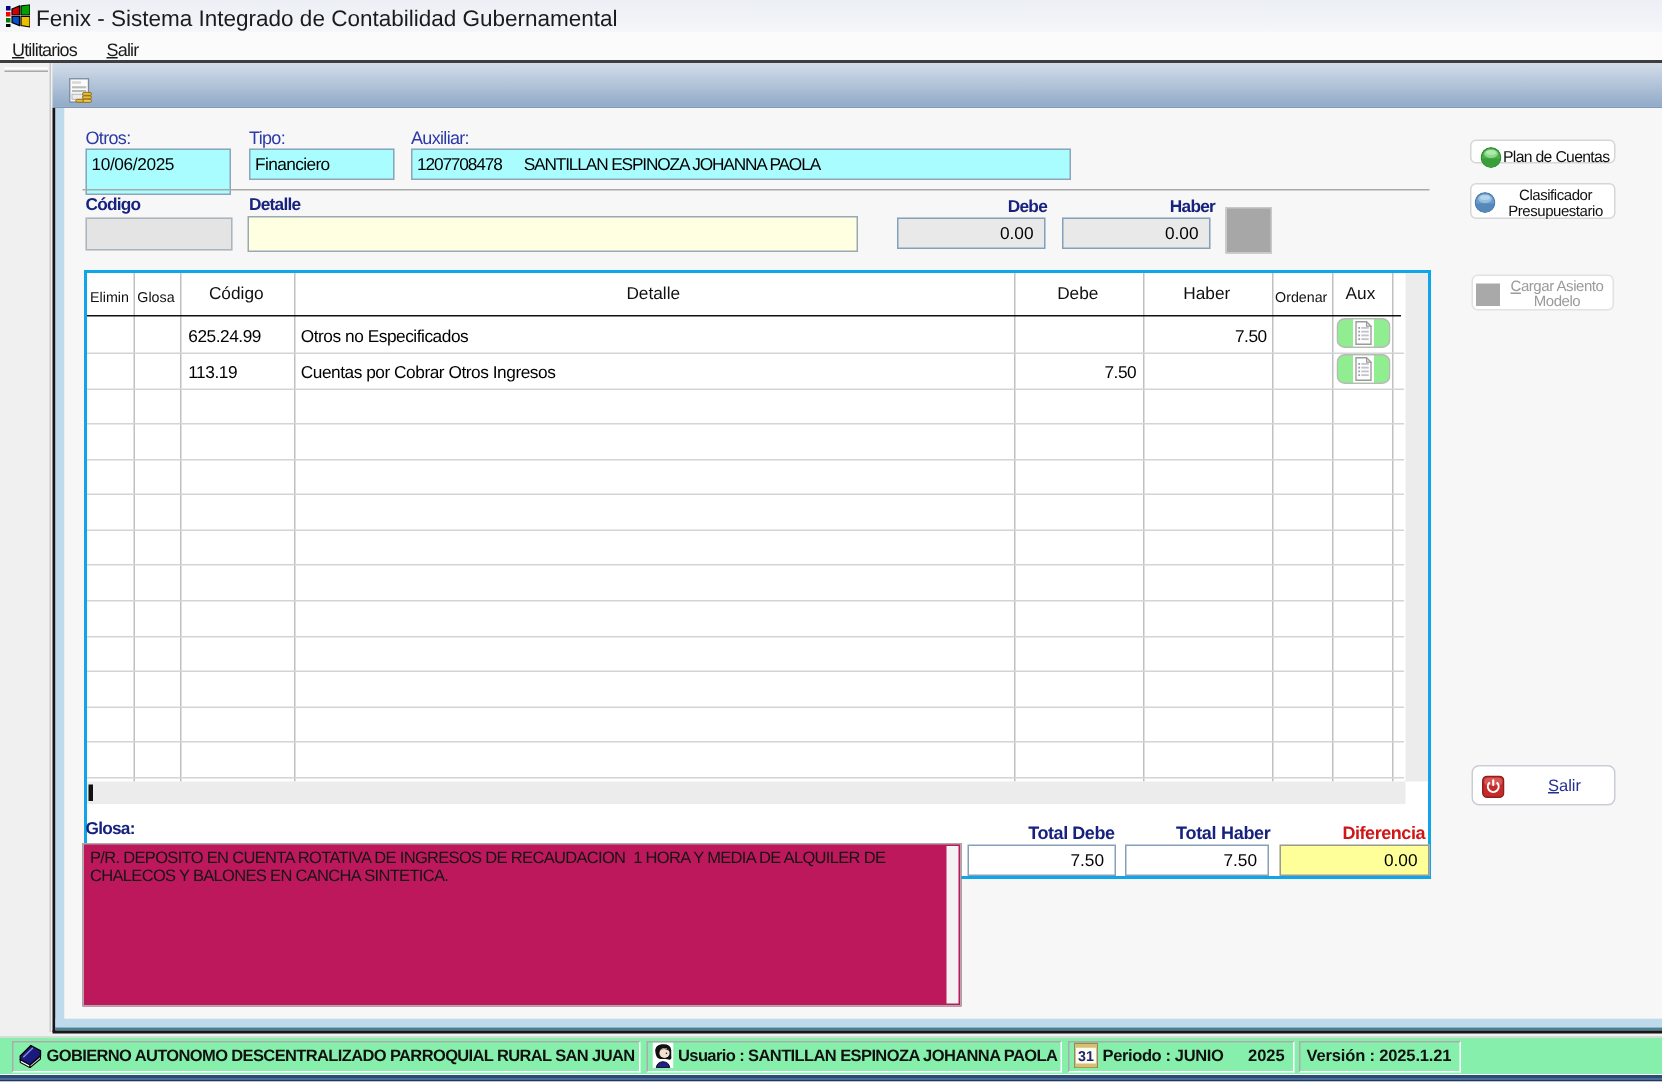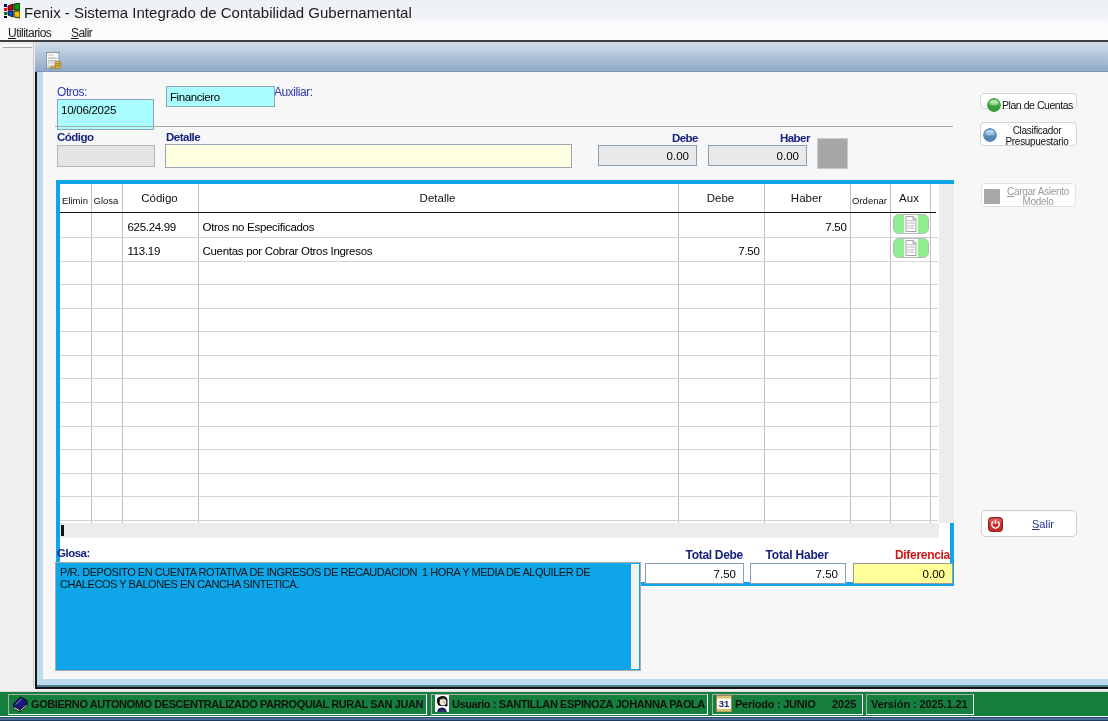--- a/index.html
+++ b/index.html
@@ -36,41 +36,41 @@
   .blbl { font-size:11.5px; letter-spacing:-0.5px; font-weight:bold; color:#16227e; }
   .cyan { background:#a9fdfe; border:1px solid #8fa4b8; font-size:11.5px; color:#000; padding:4px 5px 0 3px; white-space:nowrap; }
   .grayf { background:#e9e9e9; border:1px solid #86a0ba; font-size:11.5px; color:#000; text-align:right; padding:4px 7px 0 0; }
 
   #sep1 { left:12px; top:54px; width:898px; height:1px; background:#a9a9a9; }
 
   #detfield { background:#ffffe1; border:1px solid #9aa8b5; }
   #graysq { background:#a7a7a7; border:1px solid #c9c9c9; }
 
   
-  #tbl { left:12.5px; top:108px; width:898px; height:406px; border:4px solid #0ea5e9; background:#ffffff; }
+  #tbl { left:12.5px; top:108px; width:898px; height:406px; border:2px solid #0ea5e9; background:#ffffff; }
   .vline { position:absolute; top:0; width:1px; background:#c0c0c0; }
   .hline { position:absolute; left:0; height:1px; background:#d4d4d4; }
   #hdrline { position:absolute; left:0; top:27.5px; width:876px; height:1.6px; background:#101010; z-index:2; }
   .hdrtxt { position:absolute; top:8px; font-size:11.5px; color:#101010; text-align:center; }
   .hdrsmall { position:absolute; top:11px; font-size:9.5px; color:#101010; text-align:center; }
   .cell { position:absolute; font-size:11.5px; letter-spacing:-0.3px; color:#000; }
   #vsb { position:absolute; left:879px; top:0; width:15px; height:339px; background:#ececec; }
   #hsb { position:absolute; left:0; top:339px; width:879px; height:15px; background:#ececec; }
   .auxbtn { position:absolute; left:833px; width:36px; height:20px; }
 
   
   .wbtn { background:#ffffff; border:1px solid #d6d6d6; border-radius:4px; }
   .sphere { position:absolute; width:14px; height:14px; border-radius:50%; }
 
   
-  #glosa { left:12px; top:490px; width:586px; height:109px; background:#0ea5e9; border:1px solid #aaaaaa; font-size:11px; letter-spacing:-0.45px; color:#141414; padding:3px 12px 0 4px; line-height:12.3px; }
+  #glosa { left:12px; top:490px; width:586px; height:109px; background:#be185d; border:1px solid #aaaaaa; font-size:11px; letter-spacing:-0.45px; color:#141414; padding:3px 12px 0 4px; line-height:12.3px; }
   .totf { background:#ffffff; border:1px solid #86a0ba; font-size:11.5px; color:#000; text-align:right; padding:4px 7px 0 0; }
 
   
-  #statusbar { left:0; top:691px; width:1108px; height:26px; background:#15803d; border-top:1px solid #d9d9d9; }
+  #statusbar { left:0; top:691px; width:1108px; height:26px; background:#86efac; border-top:1px solid #d9d9d9; }
   .sbpanel { position:absolute; top:2px; height:21px; border:1px solid; border-color:#ababab #ffffff #ffffff #ababab; }
   .sbtxt { position:absolute; top:6px; font-size:11px; font-weight:bold; color:#111111; white-space:nowrap; }
   #taskbar { left:0; top:716px; width:1108px; height:5px;
     background:linear-gradient(#fafafa 0 1px, #2c4a72 1px 2.4px, #4a6b96 2.4px 4px, #1e3a5f 4px 5px); }
 </style>
 </head>
 <body>
   <div class="abs" id="titlebar">
     <svg class="abs" style="left:4px;top:3px" width="16" height="16" viewBox="0 0 16 16">
       <rect x="0" y="1" width="3" height="3" fill="#000080"></rect>
@@ -117,21 +117,22 @@
   <div class="abs" id="chrome-bottom-blue"></div>
   <div class="abs" id="chrome-bottom-teal"></div>
   <div class="abs" id="chrome-bottom-black"></div>
 
   <div class="abs" id="form">
 
     <div class="abs lbl" style="left:14px;top:13px">Otros:</div>
     <div class="abs lbl" style="left:123px;top:13px">Tipo:</div>
     <div class="abs lbl" style="left:231px;top:13px">Auxiliar:</div>
     <div class="abs cyan" style="left:14px;top:27px;width:97px;height:31px;letter-spacing:-0.25px">10/06/2025</div>
-    <div class="abs cyan" style="left:123px;top:14px;width:109px;height:21px;letter-spacing:-0.4px">Financiero</div>
+    <div class="abs cyan" style="left:123px;top:27px;width:97px;height:21px;letter-spacing:-0.4px">Financiero</div>
+    <div class="abs cyan" style="left:231px;top:27px;width:440px;height:21px;letter-spacing:-0.75px">1207708478&nbsp;&nbsp;&nbsp;&nbsp;&nbsp;&nbsp;SANTILLAN ESPINOZA JOHANNA PAOLA</div>
 
     <div class="abs" id="sep1"></div>
 
     <div class="abs blbl" style="left:14px;top:59px">Código</div>
     <div class="abs blbl" style="left:123px;top:59px">Detalle</div>
     <div class="abs blbl" style="left:612px;top:60px;width:43px;text-align:right">Debe</div>
     <div class="abs blbl" style="left:722px;top:60px;width:45px;text-align:right">Haber</div>
 
     <div class="abs" style="left:14px;top:73px;width:98px;height:22px;background:#e4e4e4;border:1px solid #abb5bd"></div>
     <div class="abs" id="detfield" style="left:122px;top:72px;width:407px;height:24px"></div>
@@ -250,21 +251,21 @@
         <rect x="1.5" y="1.5" width="12" height="5" rx="2.5" fill="#e06a6a" opacity="0.7"></rect>
         <path d="M7.5 3.2 v3.2 M4.8 5 a3.6 3.6 0 1 0 5.4 0" stroke="#fff" stroke-width="1.4" fill="none" stroke-linecap="round"></path>
       </svg>
       <div class="abs" style="left:22px;top:7px;width:78px;text-align:center;font-size:11px;color:#22308e"><u>S</u>alir</div>
     </div>
 
     <div class="abs blbl" style="left:14px;top:475px">Glosa:</div>
     <div class="abs" id="glosa">P/R. DEPOSITO EN CUENTA ROTATIVA DE INGRESOS DE RECAUDACION&nbsp;&nbsp;1 HORA Y MEDIA DE ALQUILER DE CHALECOS Y BALONES EN CANCHA SINTETICA.</div>
     <div class="abs" style="left:588px;top:492px;width:8px;height:105px;background:#f3f3f3"></div>
     <div class="abs" style="left:600px;top:476px;width:100px;text-align:right;font-size:12px;font-weight:bold;letter-spacing:-0.3px;color:#16227e">Total Debe</div>
-    <div class="abs" style="left:704px;top:476px;width:100px;text-align:center;font-size:12px;font-weight:bold;letter-spacing:-0.2px;color:#16227e">Total Haber</div>
+    <div class="abs" style="left:704px;top:476px;width:100px;text-align:right;font-size:12px;font-weight:bold;letter-spacing:-0.2px;color:#16227e">Total Haber</div>
     <div class="abs" style="left:812px;top:476px;width:95px;text-align:right;font-size:12px;font-weight:bold;letter-spacing:-0.3px;color:#d01616">Diferencia</div>
     <div class="abs totf" style="left:602px;top:491px;width:99px;height:21px">7.50</div>
     <div class="abs totf" style="left:707px;top:491px;width:96px;height:21px">7.50</div>
     <div class="abs totf" style="left:810px;top:491px;width:100px;height:21px;background:#ffff99;border-color:#9a9a9a">0.00</div>
 
   </div>
 
   <div class="abs" id="statusbar">
     <div class="sbpanel" style="left:8px;width:419px"></div>
     <div class="sbpanel" style="left:431px;width:277px"></div>

